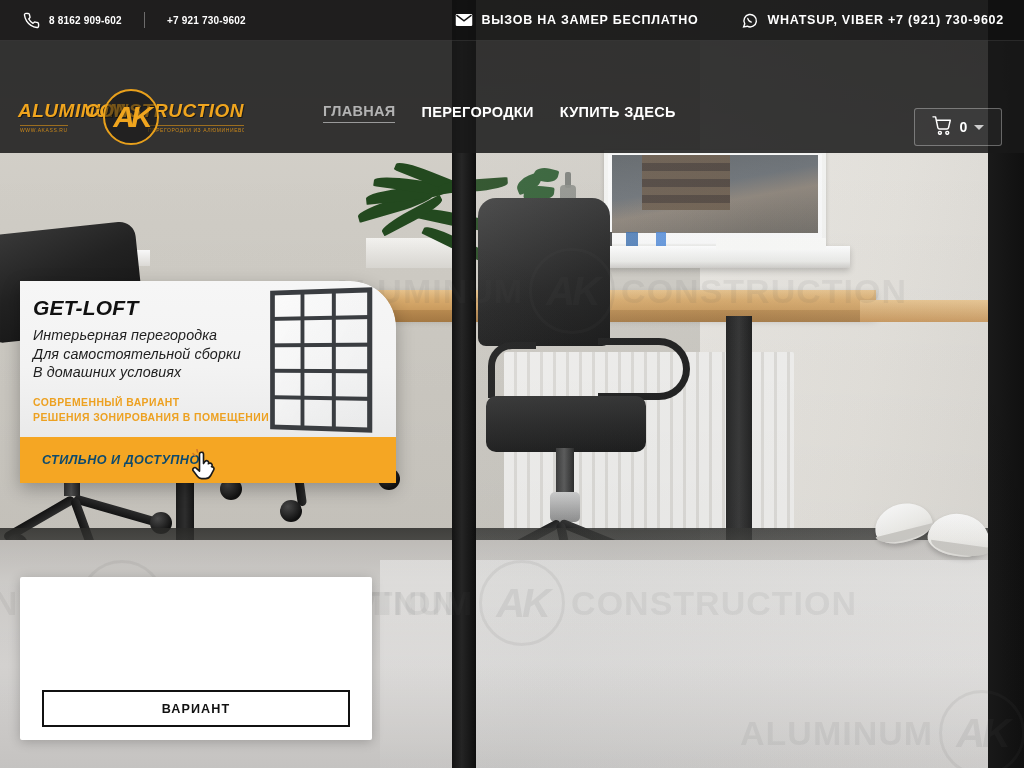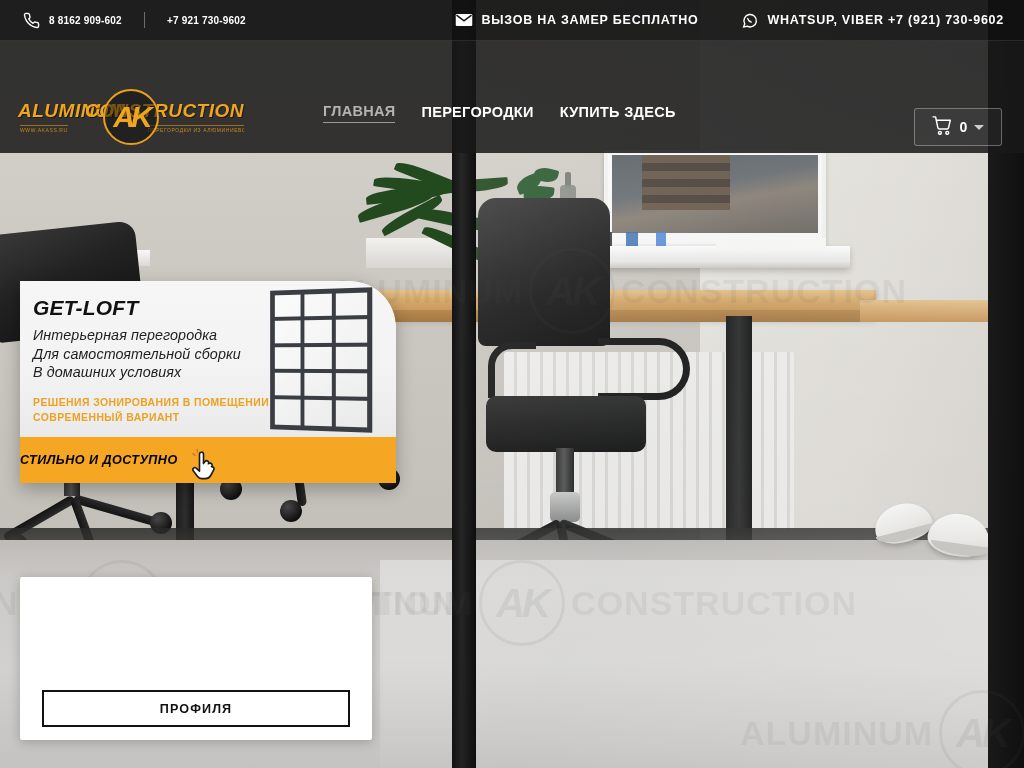--- a/index.html
+++ b/index.html
@@ -325,21 +325,21 @@
   .promo-cta {
     margin-left: 33px; height: 27px; padding: 0 20px; border-radius: 14px;
     background: #fff; display: flex; align-items: center; justify-content: center;
     cursor: pointer; box-shadow: 0 1px 2px rgba(0,0,0,.15);
   }
   .promo-cta span {
     font-style: italic; font-weight: 700; font-size: 12.5px; color: #1c3c4a; letter-spacing: .2px;
   }
   .promo-cta span em { font-style: italic; color: #14323f; }
   .promo-tag {
-    color: #000000; font-style: italic; font-weight: 800;
+    margin-left: 22px; color: #0c4a6e; font-style: italic; font-weight: 800;
     font-size: 12.6px; letter-spacing: .45px;
   }
   
   .partition {
     position: absolute; right: 24px; top: 8px; width: 104px; height: 142px;
     transform: perspective(420px) rotateY(-11deg);
   }
   .partition-grid {
     width: 100%; height: 100%;
     background:
@@ -558,22 +558,22 @@
   </div>
 
   <div class="promo">
     <div class="promo-body">
       <div class="promo-pad">
         <div class="promo-title">GET-LOFT</div>
         <div class="promo-line">Интерьерная перегородка</div>
         <div class="promo-line">Для самостоятельной сборки</div>
         <div class="promo-line">В домашних условиях</div>
         <div class="promo-accent">
+          <div>СОВРЕМЕННЫЙ ВАРИАНТ</div>
           <div>РЕШЕНИЯ ЗОНИРОВАНИЯ В ПОМЕЩЕНИИ</div>
-          <div>СОВРЕМЕННЫЙ ВАРИАНТ</div>
         </div>
       </div>
       <div class="partition">
         <div class="partition-grid">
           <i></i>
             <i></i>
             <i></i>
             <i></i>
             <i></i>
             <i></i>
@@ -598,17 +598,17 @@
     <svg width="26" height="34" viewBox="0 0 26 34">
       <g fill="none" stroke="#d4772a" stroke-width="1.6" stroke-linecap="round">
         <path d="M3 6.5 1 4.5M5.5 3 5 0.6M9.5 4.5 11 2.4"></path>
       </g>
       <path d="M7.5 10.5V5.2a2 2 0 0 1 4 0v9.4l1.6-2.2a2 2 0 0 1 3.4 2l-.2.4 1.2-.5a2 2 0 0 1 2.3 3l-.3.4 1 .2a2 2 0 0 1 1.2 3l-3 5.6a6 6 0 0 1-5.3 3.1H9.6a5 5 0 0 1-4-2l-4.2-5.6a2 2 0 0 1 3-2.7l3.1 2.8z" fill="#ffffff" stroke="#1a1a1a" stroke-width="1.6" stroke-linejoin="round"></path>
     </svg>
   </div>
 
   <div class="cookie">
     <button class="cookie-btn">
-      <span>ПРОФИЛЯ</span>
+      <span>ВАРИАНТ</span>
     </button>
   </div>
 
 </div>
 
 </body></html>

